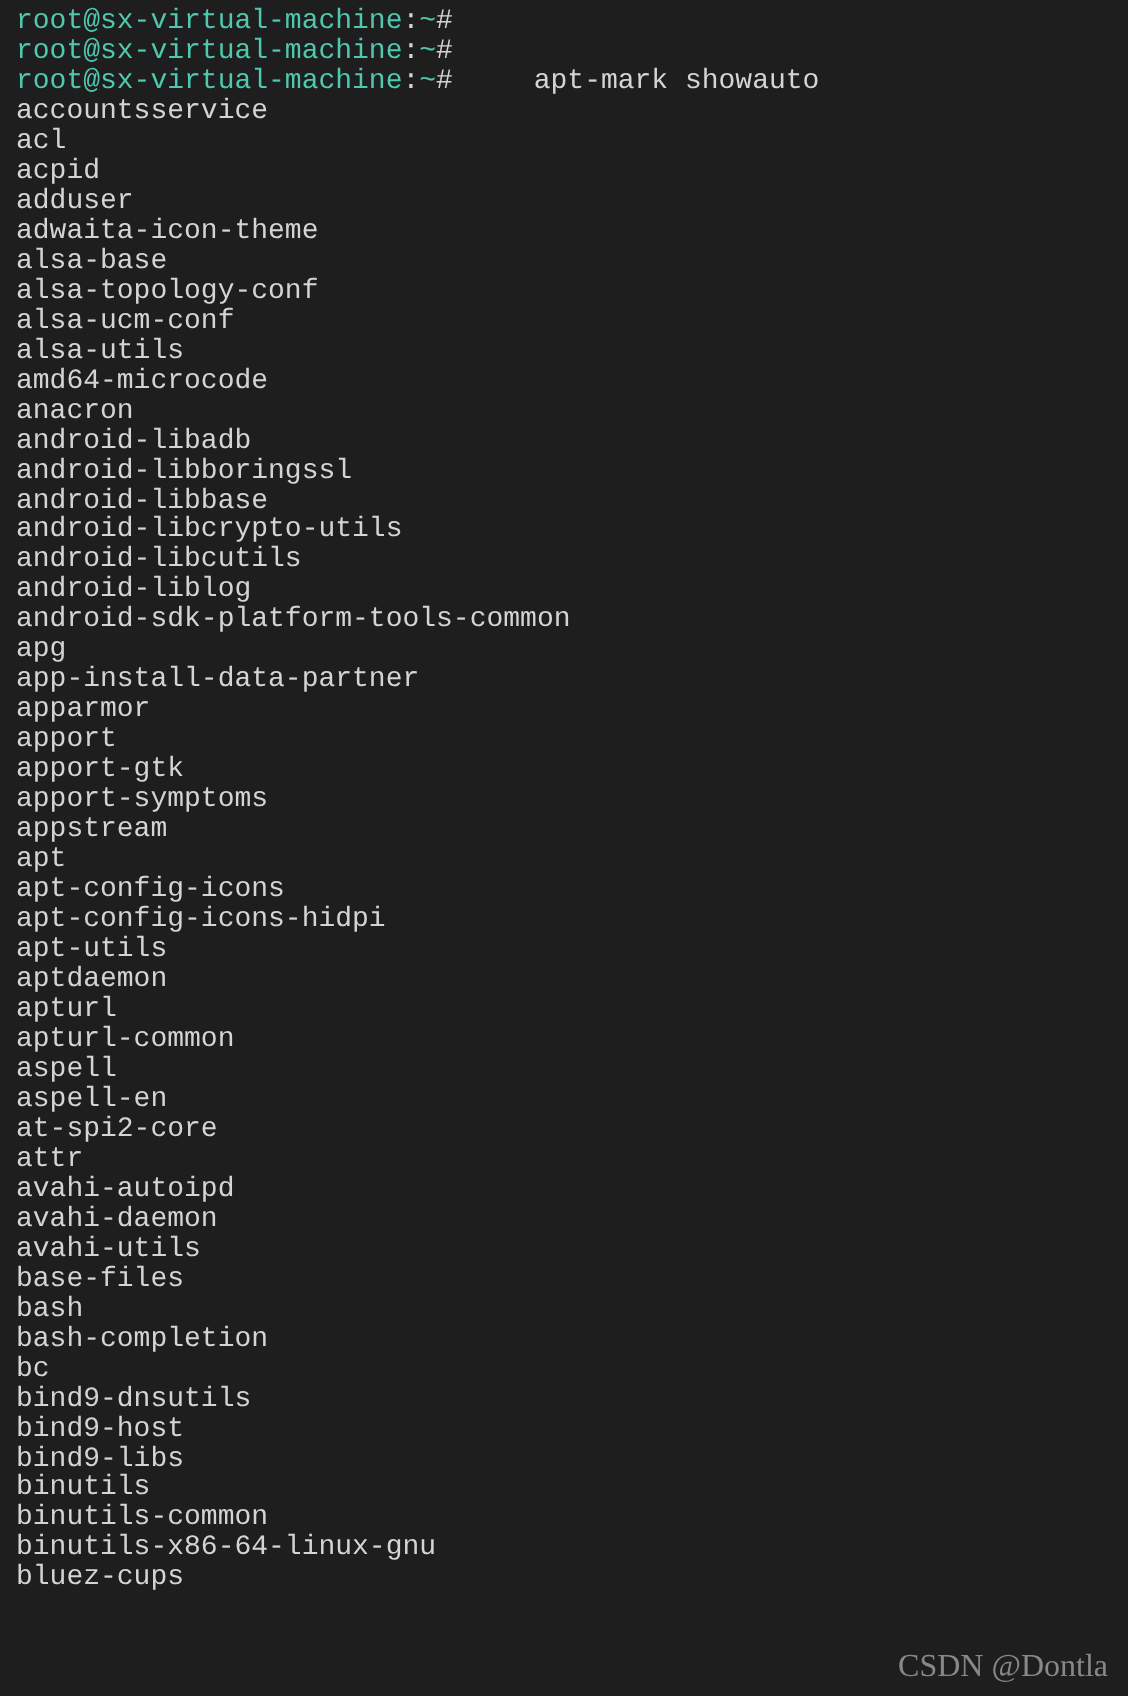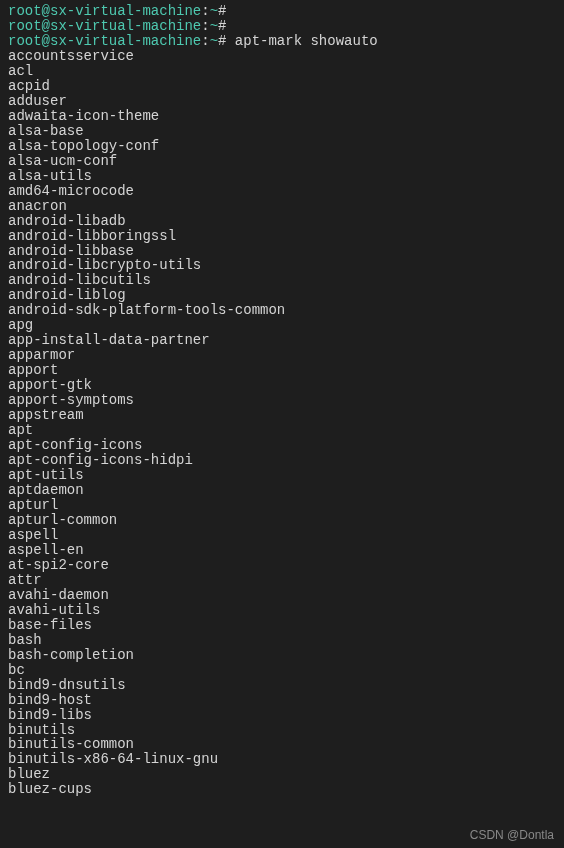--- a/index.html
+++ b/index.html
@@ -27,31 +27,32 @@
       margin-top: 48px;
     }
     .prompt-path {
       color: #4ec9b0;
     }
     .prompt-symbol {
       color: #d4d4d4;
     }
     .command {
       color: #d4d4d4;
+      margin-left: 32px;
     }
     .package {
       color: #d4d4d4;
     }
     .watermark {
       position: absolute;
       bottom: 6px;
       right: 10px;
       color: #888888;
-      font-size: 12px;
-      font-family: Liberation Sans, sans-serif;
+      font-size: 16px;
+      font-family: Liberation Serif, serif;
     }
   </style>
 </head>
 <body>
 
 <div>
   <div class="terminal-line"><span class="prompt-user">root@sx-virtual-machine</span><span class="prompt-symbol">:</span><span class="prompt-path">~</span><span class="prompt-symbol">#</span></div>
   <div class="terminal-line"><span class="prompt-user">root@sx-virtual-machine</span><span class="prompt-symbol">:</span><span class="prompt-path">~</span><span class="prompt-symbol">#</span></div>
   <div class="terminal-line"><span class="prompt-user">root@sx-virtual-machine</span><span class="prompt-symbol">:</span><span class="prompt-path">~</span><span class="prompt-symbol">#</span> <span class="command">apt-mark showauto</span></div>
   <div id="package-list">
@@ -84,30 +85,30 @@
       <div class="terminal-line package">apt-config-icons</div>
       <div class="terminal-line package">apt-config-icons-hidpi</div>
       <div class="terminal-line package">apt-utils</div>
       <div class="terminal-line package">aptdaemon</div>
       <div class="terminal-line package">apturl</div>
       <div class="terminal-line package">apturl-common</div>
       <div class="terminal-line package">aspell</div>
       <div class="terminal-line package">aspell-en</div>
       <div class="terminal-line package">at-spi2-core</div>
       <div class="terminal-line package">attr</div>
+      <div class="terminal-line package">avahi-autoipd</div>
       <div class="terminal-line package">avahi-daemon</div>
       <div class="terminal-line package">avahi-utils</div>
       <div class="terminal-line package">base-files</div>
       <div class="terminal-line package">bash</div>
       <div class="terminal-line package">bash-completion</div>
       <div class="terminal-line package">bc</div>
       <div class="terminal-line package">bind9-dnsutils</div>
       <div class="terminal-line package">bind9-host</div>
       <div class="terminal-line package">bind9-libs</div>
       <div class="terminal-line package">binutils</div>
       <div class="terminal-line package">binutils-common</div>
       <div class="terminal-line package">binutils-x86-64-linux-gnu</div>
-      <div class="terminal-line package">bluez</div>
       <div class="terminal-line package">bluez-cups</div>
     </div>
 </div>
 
 <div class="watermark">CSDN @Dontla</div>
 
 </body></html>

